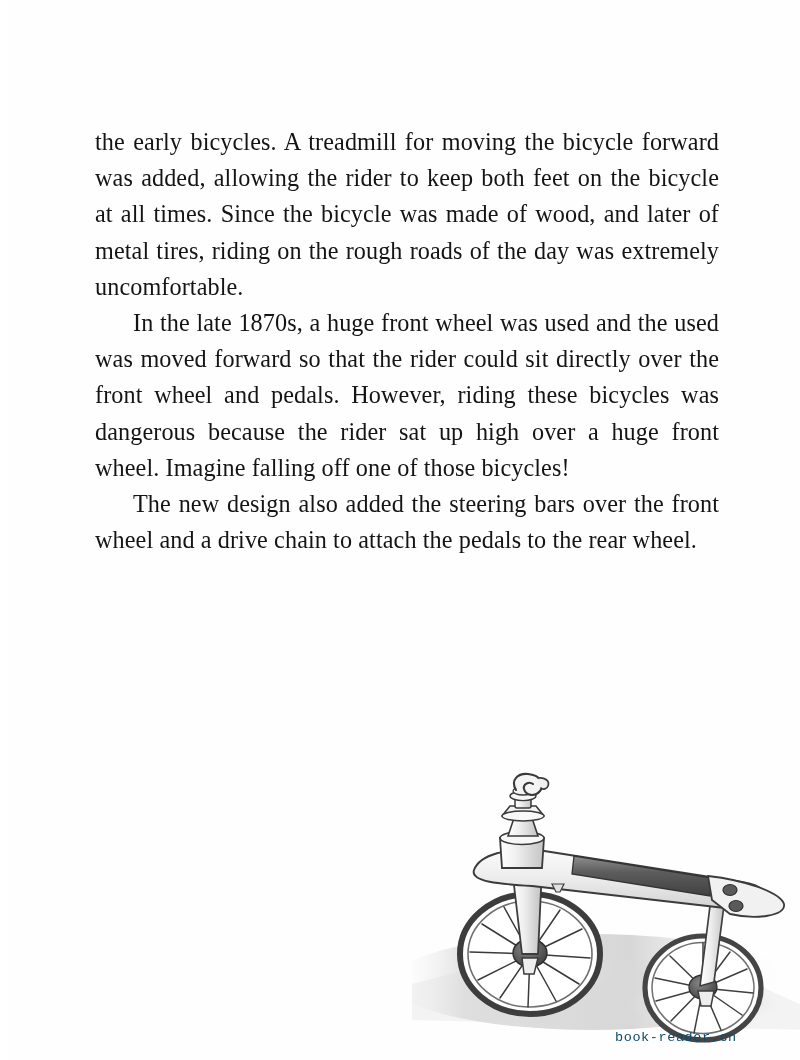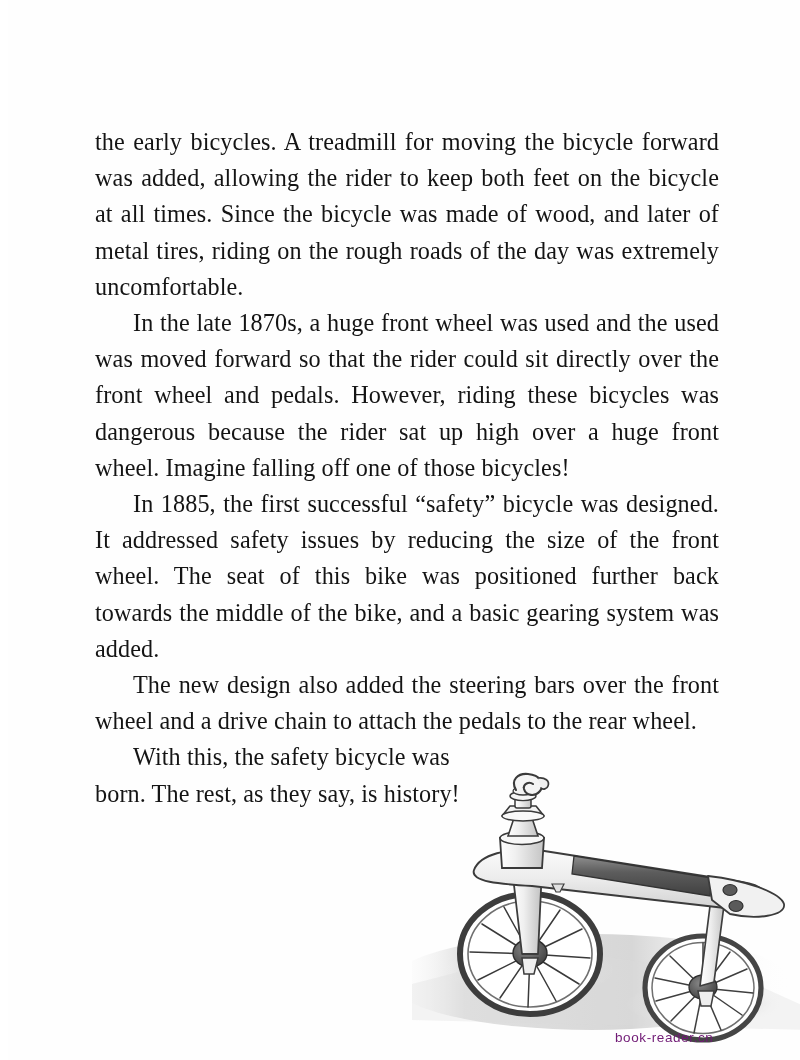--- a/index.html
+++ b/index.html
@@ -61,38 +61,36 @@
     height: 288px;
     pointer-events: none;
   }
   #illustration svg { display: block; }
 
   
   #watermark {
     position: absolute;
     left: 607px;
     top: 1030px;
-    font-family: Liberation Sans, sans-serif;
+    font-family: Liberation Mono, monospace;
     font-size: 13.5px;
     letter-spacing: 0.6px;
-    color: #701a75;
+    color: #0c4a6e;
     white-space: nowrap;
   }
 </style>
 </head>
 <body>
 
 <div id="page">
 
   <div id="text-column">
     <p class="no-indent">the early bicycles. A treadmill for moving the bicycle forward was added, allowing the rider to keep both feet on the bicycle at all times. Since the bicycle was made of wood, and later of metal tires, riding on the rough roads of the day was extremely uncomfortable.</p>
     <p>In the late 1870s, a huge front wheel was used and the used was moved forward so that the rider could sit directly over the front wheel and pedals. However, riding these bicycles was dangerous because the rider sat up high over a huge front wheel. Imagine falling off one of those bicycles!</p>
-    <p>In 1885, the first successful “safety” bicycle was designed. It addressed safety issues by reducing the size of the front wheel. The seat of this bike was positioned further back towards the middle of the bike, and a basic gearing system was added.</p>
     <p>The new design also added the steering bars over the front wheel and a drive chain to attach the pedals to the rear wheel.</p>
-    <p class="wrap-short">With this, the safety bicycle was born. The rest, as they say, is history!</p>
   </div>
 
   <div id="illustration">
     <svg width="396" height="288" viewBox="0 0 396 288" xmlns="http://www.w3.org/2000/svg">
       <defs>
         <linearGradient id="woodBeam" x1="0" y1="0" x2="0" y2="1">
           <stop offset="0%" stop-color="#fbfbfb"></stop>
           <stop offset="45%" stop-color="#ededed"></stop>
           <stop offset="100%" stop-color="#cfcfcf"></stop>
         </linearGradient>

